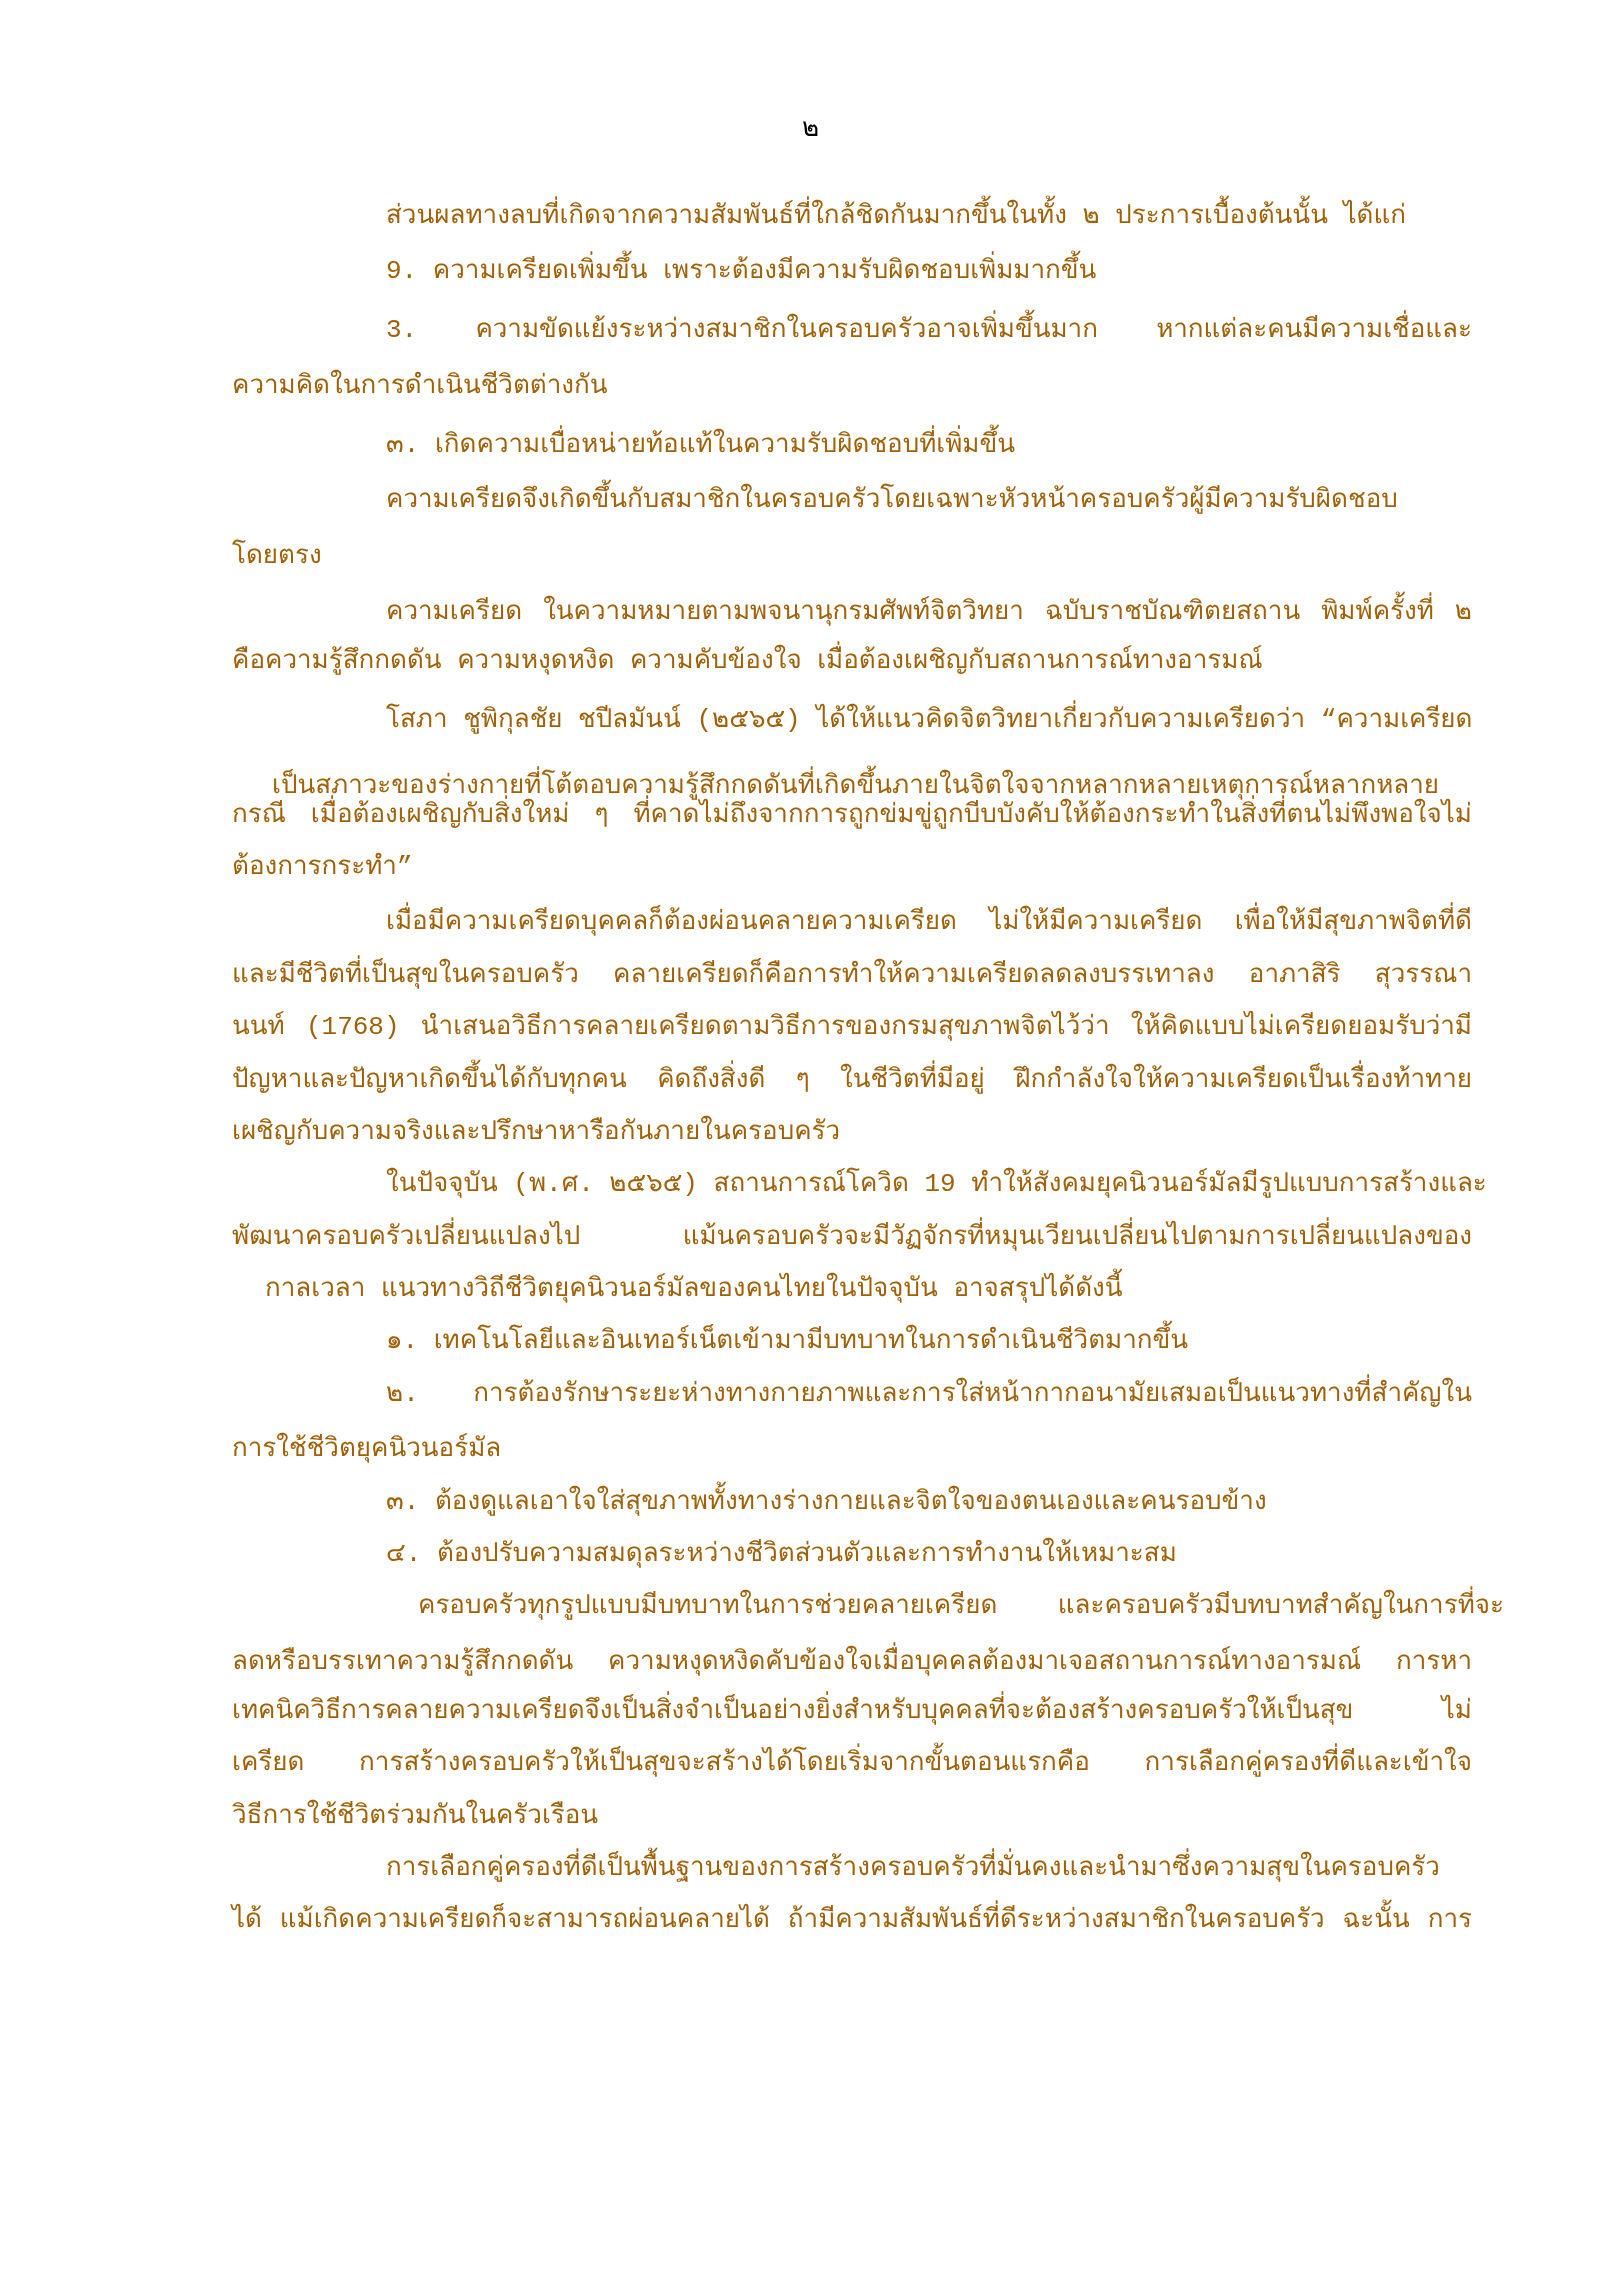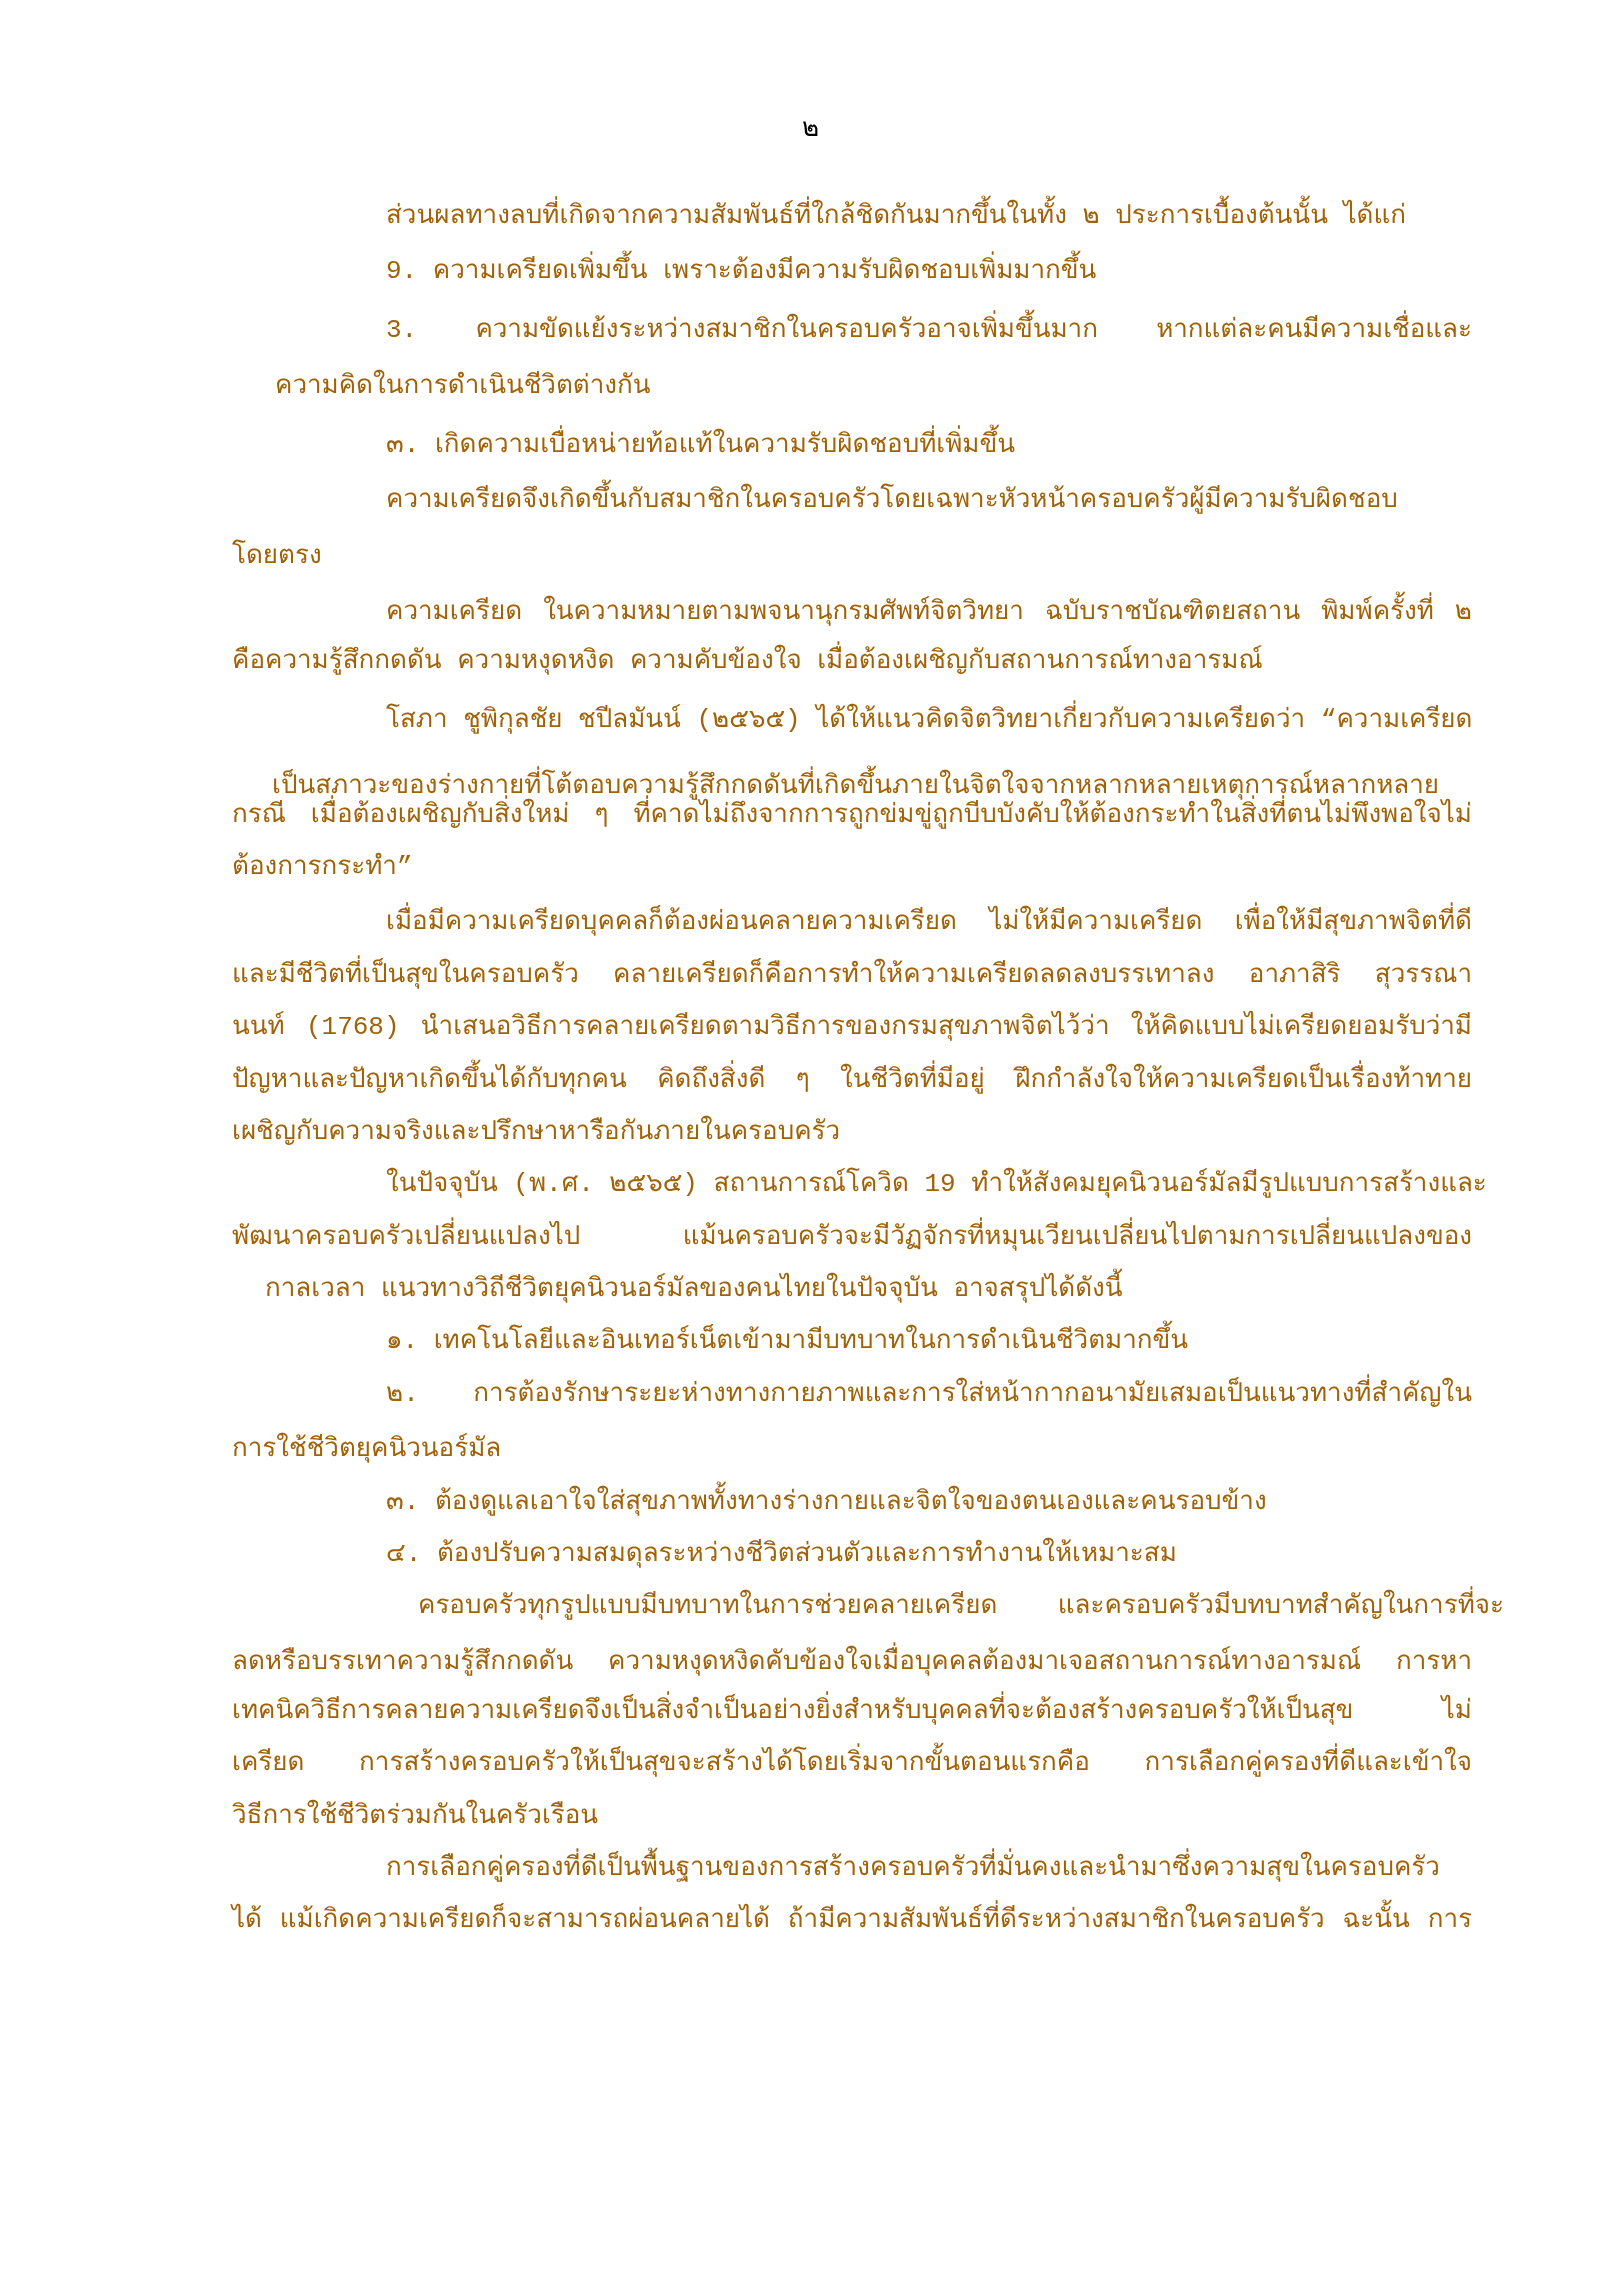--- a/index.html
+++ b/index.html
@@ -19,21 +19,21 @@
 </style>
 </head>
 <body>
 
 <div class="page">
   <div class="page-number">๒</div>
   <div id="lines">
       <div class="line indent last" style="top: 190px;">ส่วนผลทางลบที่เกิดจากความสัมพันธ์ที่ใกล้ชิดกันมากขึ้นในทั้ง ๒ ประการเบื้องต้นนั้น ได้แก่</div>
       <div class="line indent last" style="top: 245px;">9. ความเครียดเพิ่มขึ้น เพราะต้องมีความรับผิดชอบเพิ่มมากขึ้น</div>
       <div class="line indent" style="top: 304px;">3. ความขัดแย้งระหว่างสมาชิกในครอบครัวอาจเพิ่มขึ้นมาก หากแต่ละคนมีความเชื่อและ</div>
-      <div class="line last" style="top: 360px; margin-left: 43px;">ความคิดในการดำเนินชีวิตต่างกัน</div>
+      <div class="line last" style="top: 360px;">ความคิดในการดำเนินชีวิตต่างกัน</div>
       <div class="line indent last" style="top: 419px;">๓. เกิดความเบื่อหน่ายท้อแท้ในความรับผิดชอบที่เพิ่มขึ้น</div>
       <div class="line indent" style="top: 474px;">ความเครียดจึงเกิดขึ้นกับสมาชิกในครอบครัวโดยเฉพาะหัวหน้าครอบครัวผู้มีความรับผิดชอบ</div>
       <div class="line last" style="top: 530px;">โดยตรง</div>
       <div class="line indent" style="top: 586px;">ความเครียด ในความหมายตามพจนานุกรมศัพท์จิตวิทยา ฉบับราชบัณฑิตยสถาน พิมพ์ครั้งที่ ๒</div>
       <div class="line last" style="top: 635px;">คือความรู้สึกกดดัน ความหงุดหงิด ความคับข้องใจ เมื่อต้องเผชิญกับสถานการณ์ทางอารมณ์</div>
       <div class="line indent" style="top: 694px;">โสภา ชูพิกุลชัย ชปีลมันน์ (๒๕๖๕) ได้ให้แนวคิดจิตวิทยาเกี่ยวกับความเครียดว่า “ความเครียด</div>
       <div class="line" style="top: 760px; margin-left: 40px;">เป็นสภาวะของร่างกายที่โต้ตอบความรู้สึกกดดันที่เกิดขึ้นภายในจิตใจจากหลากหลายเหตุการณ์หลากหลาย</div>
       <div class="line" style="top: 789px;">กรณี เมื่อต้องเผชิญกับสิ่งใหม่ ๆ ที่คาดไม่ถึงจากการถูกข่มขู่ถูกบีบบังคับให้ต้องกระทำในสิ่งที่ตนไม่พึงพอใจไม่</div>
       <div class="line last" style="top: 841px;">ต้องการกระทำ”</div>
       <div class="line indent" style="top: 896px;">เมื่อมีความเครียดบุคคลก็ต้องผ่อนคลายความเครียด ไม่ให้มีความเครียด เพื่อให้มีสุขภาพจิตที่ดี</div>

